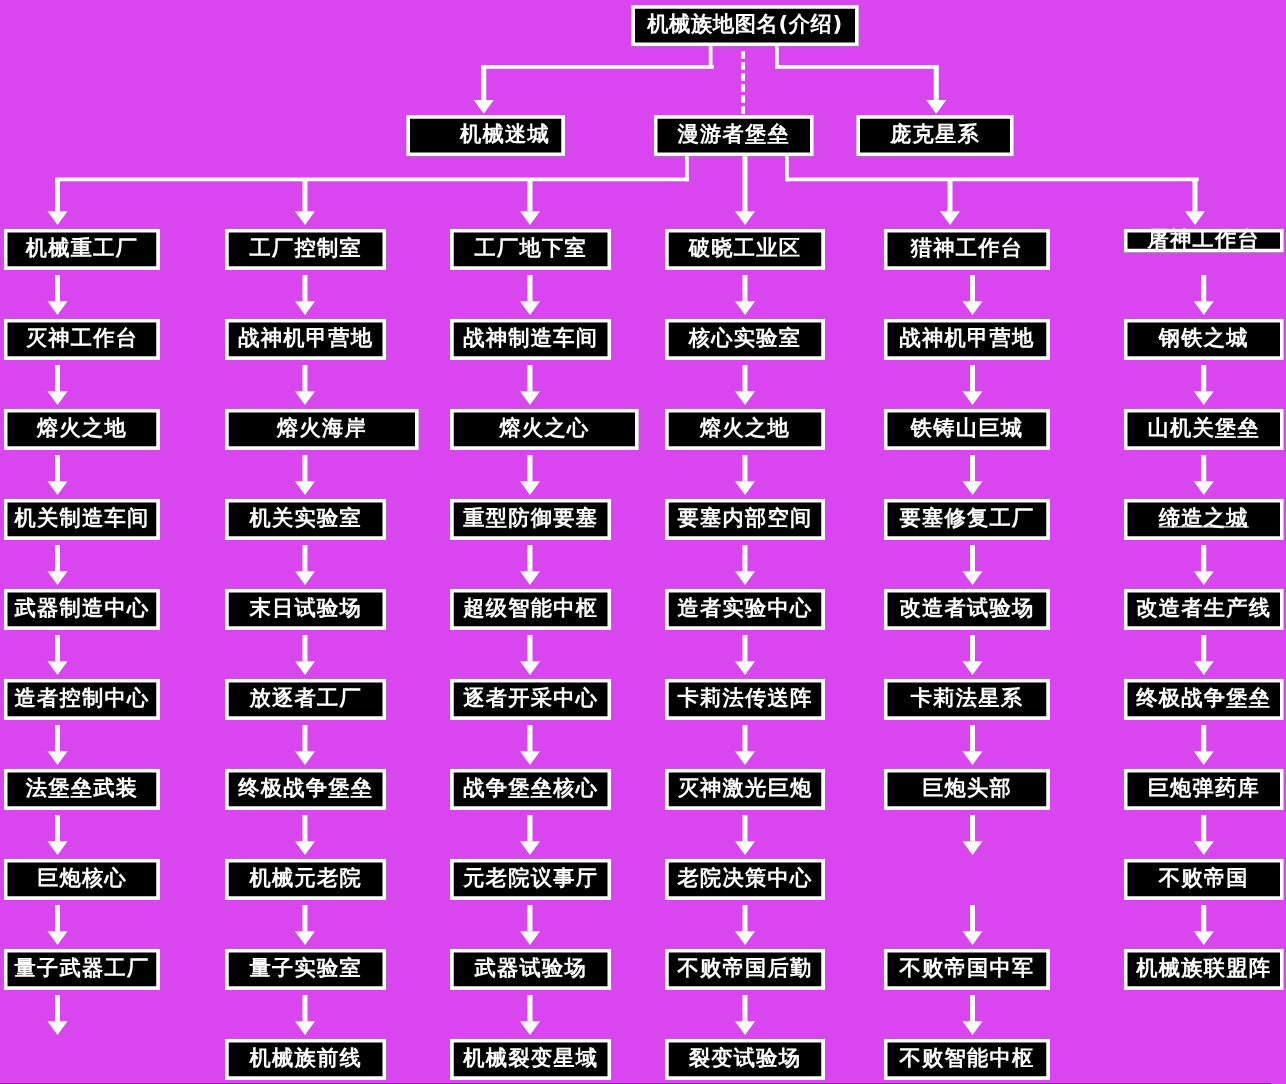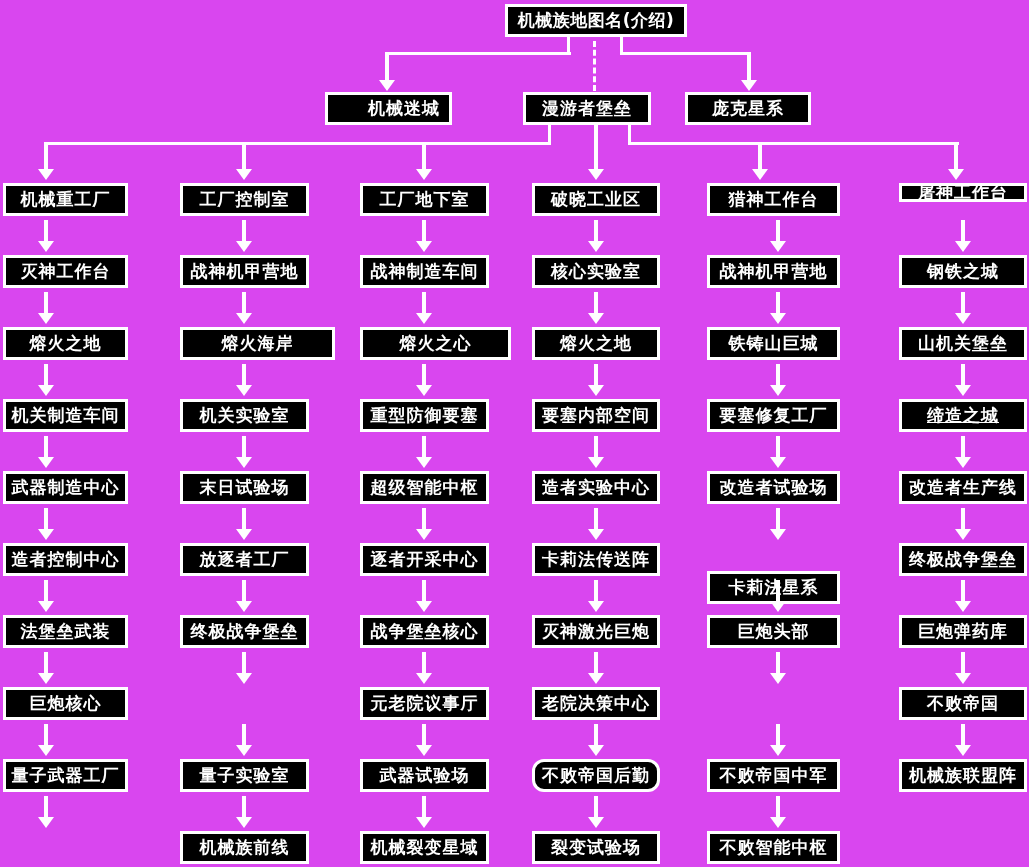--- a/index.html
+++ b/index.html
@@ -97,20 +97,21 @@
     <div class="head" style="left: 236px; top: 385px;"></div>
     <div class="node" style="left: 180px; top: 471px; width: 129px; height: 33px;">末日试验场</div>
     <div class="line" style="left: 242px; top: 436px; width: 4px; height: 21px;"></div>
     <div class="head" style="left: 236px; top: 457px;"></div>
     <div class="node" style="left: 180px; top: 543px; width: 129px; height: 33px;">放逐者工厂</div>
     <div class="line" style="left: 242px; top: 508px; width: 4px; height: 21px;"></div>
     <div class="head" style="left: 236px; top: 529px;"></div>
     <div class="node" style="left: 180px; top: 615px; width: 129px; height: 33px;">终极战争堡垒</div>
     <div class="line" style="left: 242px; top: 580px; width: 4px; height: 21px;"></div>
     <div class="head" style="left: 236px; top: 601px;"></div>
+    <div class="node" style="left: 180px; top: 687px; width: 129px; height: 33px;">机械元老院</div>
     <div class="line" style="left: 242px; top: 652px; width: 4px; height: 21px;"></div>
     <div class="head" style="left: 236px; top: 673px;"></div>
     <div class="node" style="left: 180px; top: 759px; width: 129px; height: 33px;">量子实验室</div>
     <div class="line" style="left: 242px; top: 724px; width: 4px; height: 21px;"></div>
     <div class="head" style="left: 236px; top: 745px;"></div>
     <div class="node" style="left: 180px; top: 831px; width: 129px; height: 33px;">机械族前线</div>
     <div class="line" style="left: 242px; top: 796px; width: 4px; height: 21px;"></div>
     <div class="head" style="left: 236px; top: 817px;"></div>
     <div class="node" style="left: 360px; top: 183px; width: 129px; height: 33px;">工厂地下室</div>
     <div class="node" style="left: 360px; top: 255px; width: 129px; height: 33px;">战神制造车间</div>
@@ -155,40 +156,40 @@
     <div class="head" style="left: 588px; top: 457px;"></div>
     <div class="node" style="left: 532px; top: 543px; width: 128px; height: 33px; text-align: center;">卡莉法传送阵</div>
     <div class="line" style="left: 594px; top: 508px; width: 4px; height: 21px;"></div>
     <div class="head" style="left: 588px; top: 529px;"></div>
     <div class="node" style="left: 532px; top: 615px; width: 128px; height: 33px;">灭神激光巨炮</div>
     <div class="line" style="left: 594px; top: 580px; width: 4px; height: 21px;"></div>
     <div class="head" style="left: 588px; top: 601px;"></div>
     <div class="node" style="left: 532px; top: 687px; width: 128px; height: 33px;">老院决策中心</div>
     <div class="line" style="left: 594px; top: 652px; width: 4px; height: 21px;"></div>
     <div class="head" style="left: 588px; top: 673px;"></div>
-    <div class="node" style="left: 532px; top: 759px; width: 128px; height: 33px; border-radius: 12px;">不败帝国后勤</div>
+    <div class="node" style="left: 532px; top: 759px; width: 128px; height: 33px;">不败帝国后勤</div>
     <div class="line" style="left: 594px; top: 724px; width: 4px; height: 21px;"></div>
     <div class="head" style="left: 588px; top: 745px;"></div>
     <div class="node" style="left: 532px; top: 831px; width: 128px; height: 33px;">裂变试验场</div>
     <div class="line" style="left: 594px; top: 796px; width: 4px; height: 21px;"></div>
     <div class="head" style="left: 588px; top: 817px;"></div>
     <div class="node" style="left: 707px; top: 183px; width: 133px; height: 33px;">猎神工作台</div>
     <div class="node" style="left: 707px; top: 255px; width: 133px; height: 33px;">战神机甲营地</div>
     <div class="line" style="left: 776px; top: 220px; width: 4px; height: 21px;"></div>
     <div class="head" style="left: 770px; top: 241px;"></div>
     <div class="node" style="left: 707px; top: 327px; width: 133px; height: 33px;">铁铸山巨城</div>
     <div class="line" style="left: 776px; top: 292px; width: 4px; height: 21px;"></div>
     <div class="head" style="left: 770px; top: 313px;"></div>
     <div class="node" style="left: 707px; top: 399px; width: 133px; height: 33px;">要塞修复工厂</div>
     <div class="line" style="left: 776px; top: 364px; width: 4px; height: 21px;"></div>
     <div class="head" style="left: 770px; top: 385px;"></div>
     <div class="node" style="left: 707px; top: 471px; width: 133px; height: 33px;">改造者试验场</div>
     <div class="line" style="left: 776px; top: 436px; width: 4px; height: 21px;"></div>
     <div class="head" style="left: 770px; top: 457px;"></div>
-    <div class="node" style="left: 707px; top: 543px; width: 133px; height: 33px; margin-top: 28px;">卡莉法星系</div>
+    <div class="node" style="left: 707px; top: 543px; width: 133px; height: 33px;">卡莉法星系</div>
     <div class="line" style="left: 776px; top: 508px; width: 4px; height: 21px;"></div>
     <div class="head" style="left: 770px; top: 529px;"></div>
     <div class="node" style="left: 707px; top: 615px; width: 133px; height: 33px;">巨炮头部</div>
     <div class="line" style="left: 776px; top: 580px; width: 4px; height: 21px;"></div>
     <div class="head" style="left: 770px; top: 601px;"></div>
     <div class="line" style="left: 776px; top: 652px; width: 4px; height: 21px;"></div>
     <div class="head" style="left: 770px; top: 673px;"></div>
     <div class="node" style="left: 707px; top: 759px; width: 133px; height: 33px;">不败帝国中军</div>
     <div class="line" style="left: 776px; top: 724px; width: 4px; height: 21px;"></div>
     <div class="head" style="left: 770px; top: 745px;"></div>

